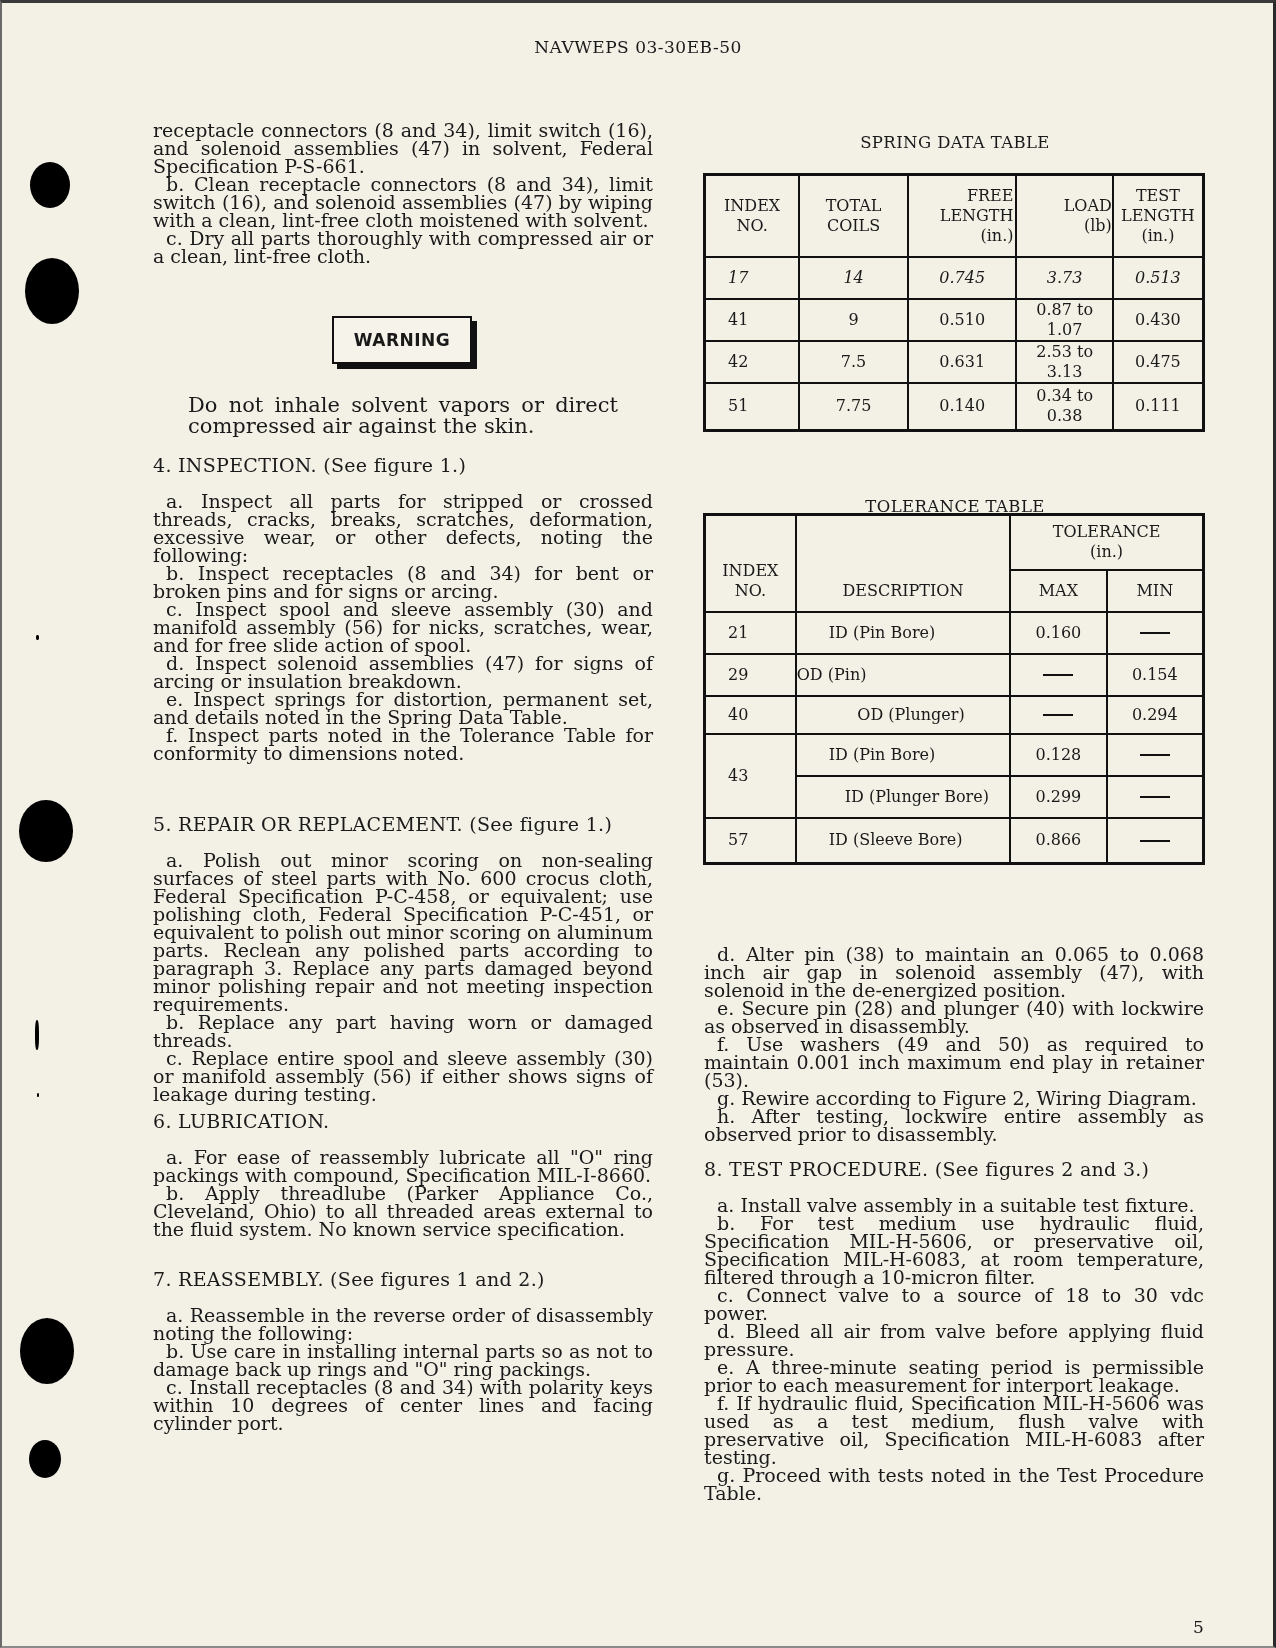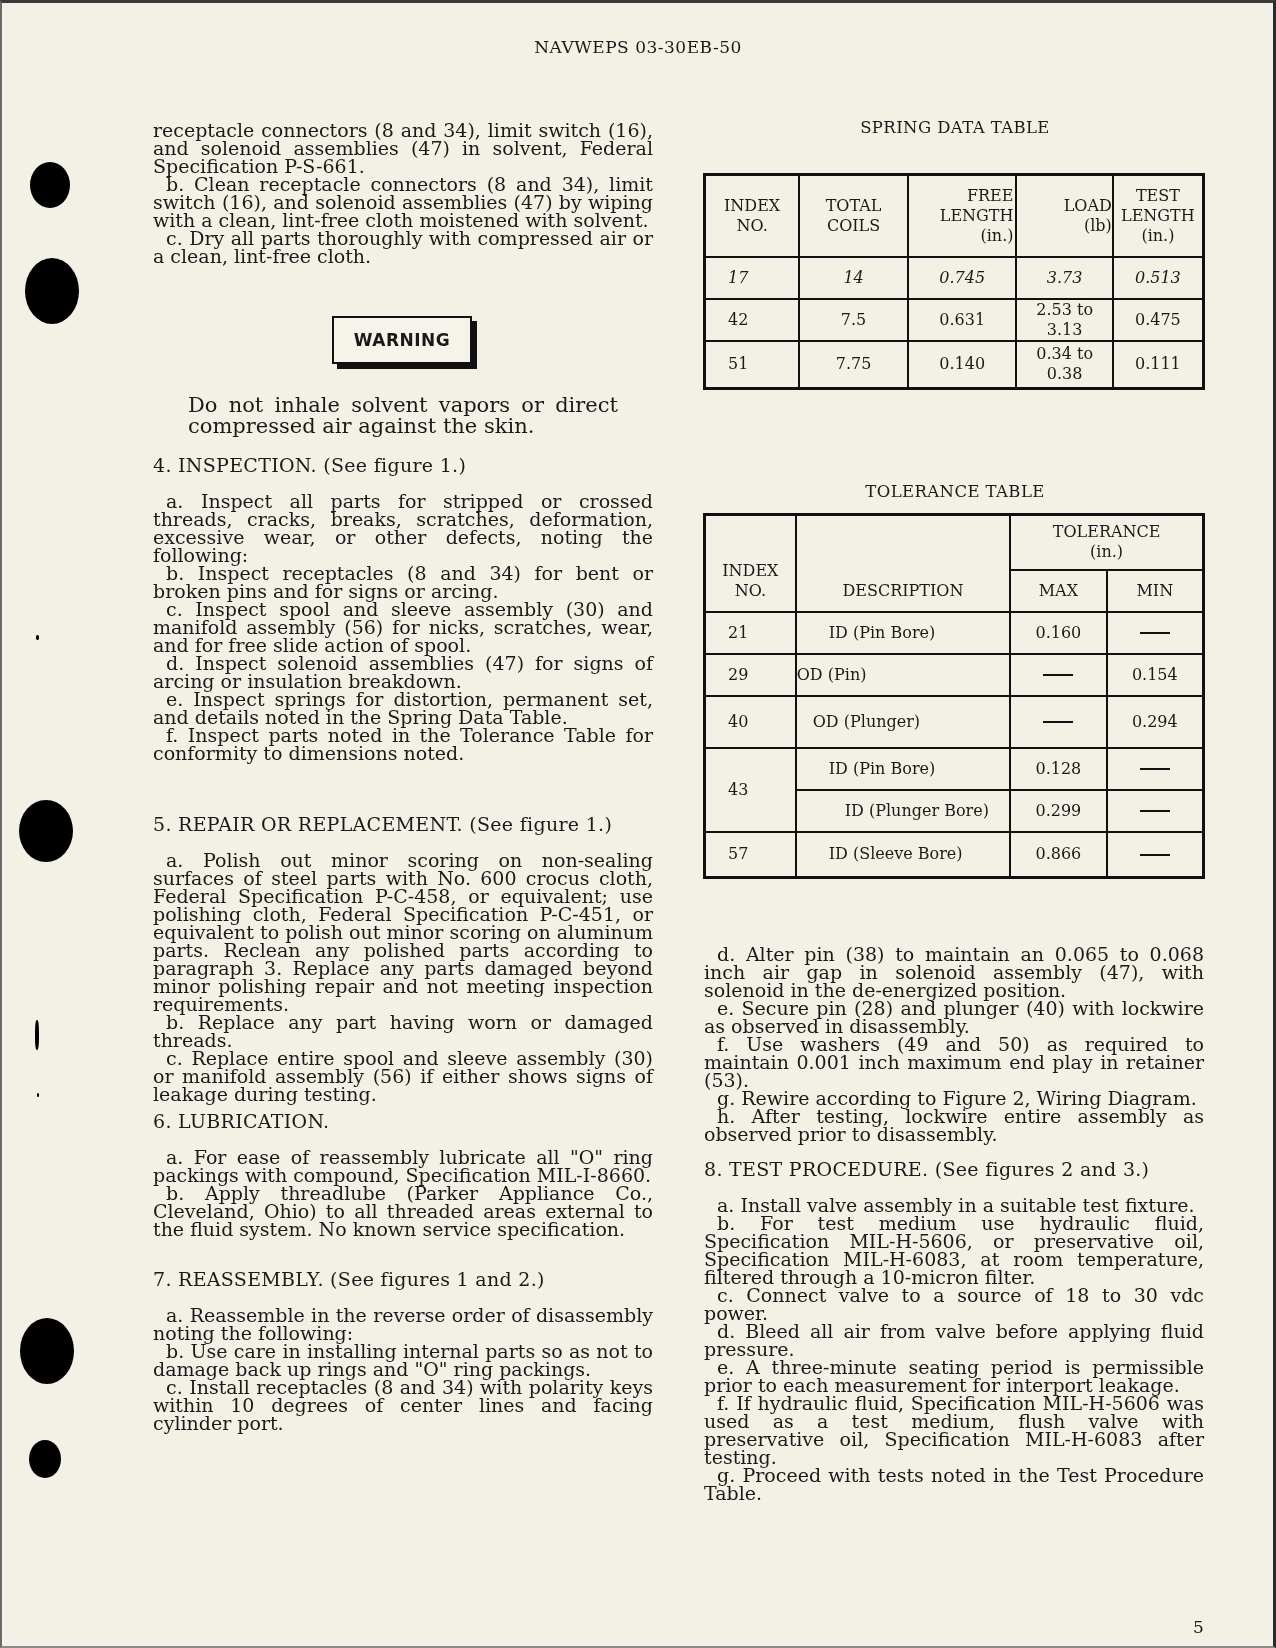--- a/index.html
+++ b/index.html
@@ -34,21 +34,21 @@
   .warn-box {
     position: relative; width: 140px; height: 48px; box-sizing: border-box;
     border: 2px solid #111; background: #f6f3ea;
     box-shadow: 5px 5px 0 #111;
     display: flex; align-items: center; justify-content: center;
     font-family: "DejaVu Sans", "Liberation Sans", sans-serif;
     font-weight: bold; font-size: 17px; letter-spacing: 0.5px;
   }
   .warn-text { position: absolute; left: 188px; top: 395px; width: 430px; font-size: 21px; line-height: 21px; text-align: justify; }
 
-  .tbl-title { position: absolute; font-size: 16.5px; text-align: center; width: 502px; left: 704px; letter-spacing: 0.4px; }
+  .tbl-title { position: absolute; font-size: 16.5px; text-align: center; width: 502px; left: 704px; letter-spacing: 0.4px; margin-top: 15px; }
   table.dt {
     position: absolute; border-collapse: collapse; border: 3px solid #111;
     font-size: 16px; background: transparent;
   }
   table.dt td, table.dt th {
     border: 2px solid #111; font-weight: normal; padding: 0; text-align: center; line-height: 20px;
   }
   table.dt .idx { text-align: left; padding-left: 22px; }
   .dash { display: inline-block; width: 30px; height: 0; border-top: 2px solid #111; vertical-align: middle; }
 
@@ -126,20 +126,27 @@
     <th style="width:86px;"><span>TEST</span><br><span>LENGTH</span><br><span>(in.)</span></th>
   </tr>
   <tr style="height:42px;font-style:italic;">
     <td class="idx">17</td>
     <td>14</td>
     <td>0.745</td>
     <td>3.73</td>
     <td>0.513</td>
   </tr>
   <tr style="height:42px;">
+    <td class="idx">41</td>
+    <td>9</td>
+    <td>0.510</td>
+    <td>0.87 to 1.07</td>
+    <td>0.430</td>
+  </tr>
+  <tr style="height:42px;">
     <td class="idx">42</td>
     <td>7.5</td>
     <td>0.631</td>
     <td>2.53 to 3.13</td>
     <td>0.475</td>
   </tr>
   <tr style="height:48px;">
     <td class="idx">51</td>
     <td>7.75</td>
     <td>0.140</td>
@@ -166,23 +173,23 @@
     <td style="text-align:left;padding-left:32px;">ID (Pin Bore)</td>
     <td>0.160</td>
     <td><span class="dash"></span></td>
   </tr>
   <tr style="height:42px;">
     <td class="idx">29</td>
     <td style="text-align:left;">OD (Pin)</td>
     <td><span class="dash"></span></td>
     <td>0.154</td>
   </tr>
-  <tr style="height:52px;">
+  <tr style="height:38px;">
     <td class="idx">40</td>
-    <td style="text-align:left;padding-left:16px;">OD (Plunger)</td>
+    <td style="text-align:center;padding-left:16px;">OD (Plunger)</td>
     <td><span class="dash"></span></td>
     <td>0.294</td>
   </tr>
   <tr style="height:42px;">
     <td class="idx" rowspan="2">43</td>
     <td style="text-align:left;padding-left:32px;">ID (Pin Bore)</td>
     <td>0.128</td>
     <td><span class="dash"></span></td>
   </tr>
   <tr style="height:42px;">

